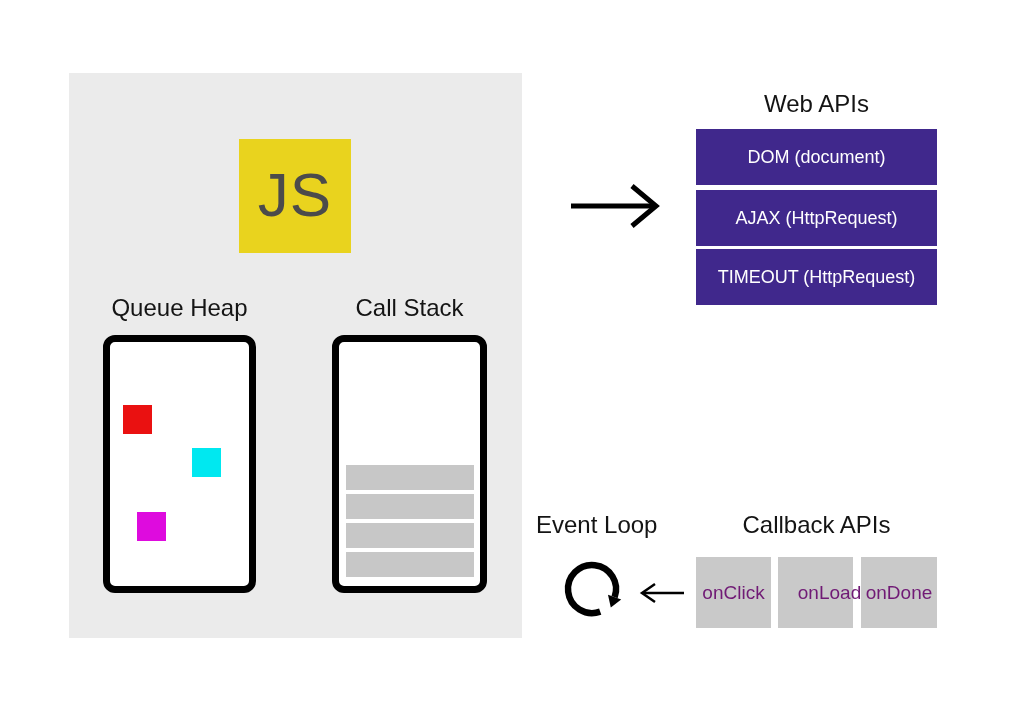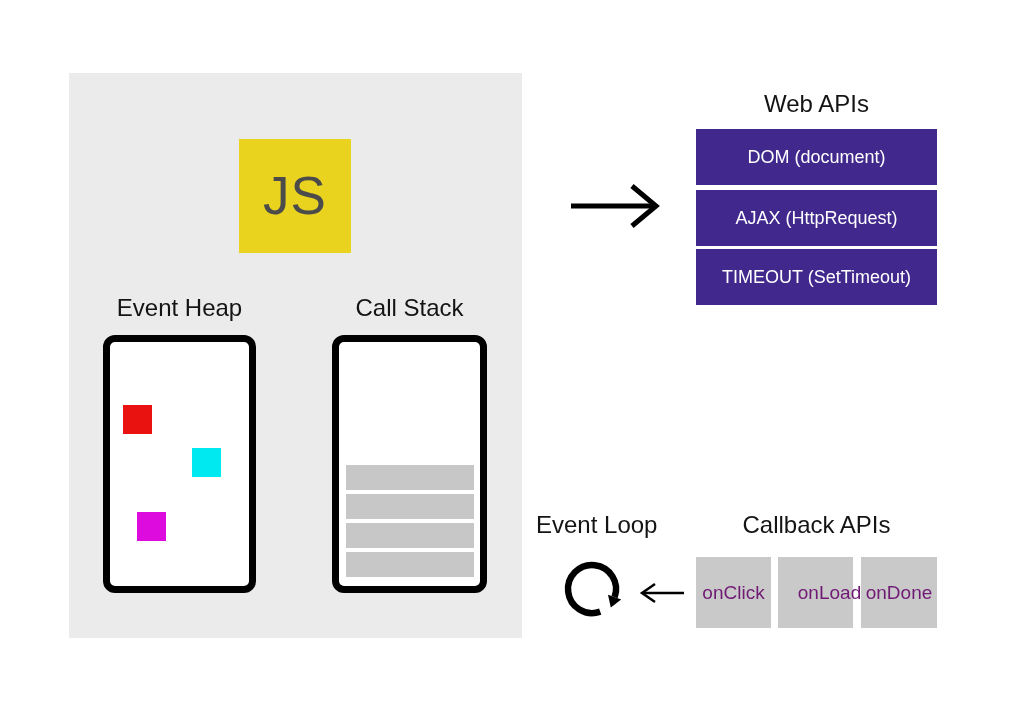--- a/index.html
+++ b/index.html
@@ -14,21 +14,21 @@
 
   
   .panel{left:69px;top:73px;width:453px;height:565px;background:#EBEBEB;}
 
   .js-logo{
     left:239px;top:139px;width:112px;height:114px;
     background:#E9D31E;
     display:flex;align-items:center;justify-content:center;
   }
   .js-logo span{
-    font-size:53px;color:#4B4B4B;letter-spacing:1px;line-height:1;
+    font-size:62px;color:#4B4B4B;letter-spacing:1px;line-height:1;
     transform:translateY(-1px);
   }
 
   .diagram-label{
     font-size:24px;color:#141414;text-align:center;line-height:21px;
     white-space:nowrap;
   }
 
   .outline-box{
     background:#ffffff;border:7px solid #000000;border-radius:12px;
@@ -59,21 +59,21 @@
 <body>
 
 <div class="canvas">
 
   <div class="abs panel"></div>
 
   <div class="abs js-logo">
     <span>JS</span>
   </div>
 
-  <div class="abs diagram-label" style="left:103px;top:297px;width:153px;">Event Heap</div>
+  <div class="abs diagram-label" style="left:103px;top:297px;width:153px;">Queue Heap</div>
   <div class="abs diagram-label" style="left:332px;top:297px;width:155px;">Call Stack</div>
 
   <div class="abs outline-box heap-box"></div>
   <div class="abs heap-sq" style="left:123px;top:405px;background:#EA1111;"></div>
   <div class="abs heap-sq" style="left:192px;top:448px;background:#00E8F0;"></div>
   <div class="abs heap-sq" style="left:137px;top:512px;background:#DE0BDE;"></div>
 
   <div class="abs outline-box stack-box"></div>
   <div class="abs stack-bar" style="top:465px;"></div>
   <div class="abs stack-bar" style="top:494px;"></div>
@@ -83,21 +83,21 @@
   <div class="abs" style="left:566px;top:181px;">
     <svg width="96" height="50" viewBox="0 0 96 50">
       <line x1="5" y1="25" x2="88" y2="25" stroke="#000" stroke-width="5"></line>
       <polyline points="66,5 90,25 66,45" fill="none" stroke="#000" stroke-width="5"></polyline>
     </svg>
   </div>
 
   <div class="abs diagram-label" style="left:696px;top:93px;width:241px;">Web APIs</div>
   <div class="abs api-box" style="top:129px;">DOM (document)</div>
   <div class="abs api-box" style="top:190px;">AJAX (HttpRequest)</div>
-  <div class="abs api-box" style="top:249px;">TIMEOUT (SetTimeout)</div>
+  <div class="abs api-box" style="top:249px;">TIMEOUT (HttpRequest)</div>
 
   <div class="abs diagram-label" style="left:536px;top:514px;width:116px;">Event Loop</div>
   <div class="abs" style="left:561px;top:558px;">
     <svg width="62" height="62" viewBox="0 0 62 62">
       <path d="M 39.2 53.6 A 24 24 0 1 1 53.6 39.2" fill="none" stroke="#000" stroke-width="6.5"></path>
       <polygon points="47.0,36.8 60.2,41.6 49.8,49.5" fill="#000"></polygon>
     </svg>
   </div>
 
   <div class="abs" style="left:637px;top:580px;">

